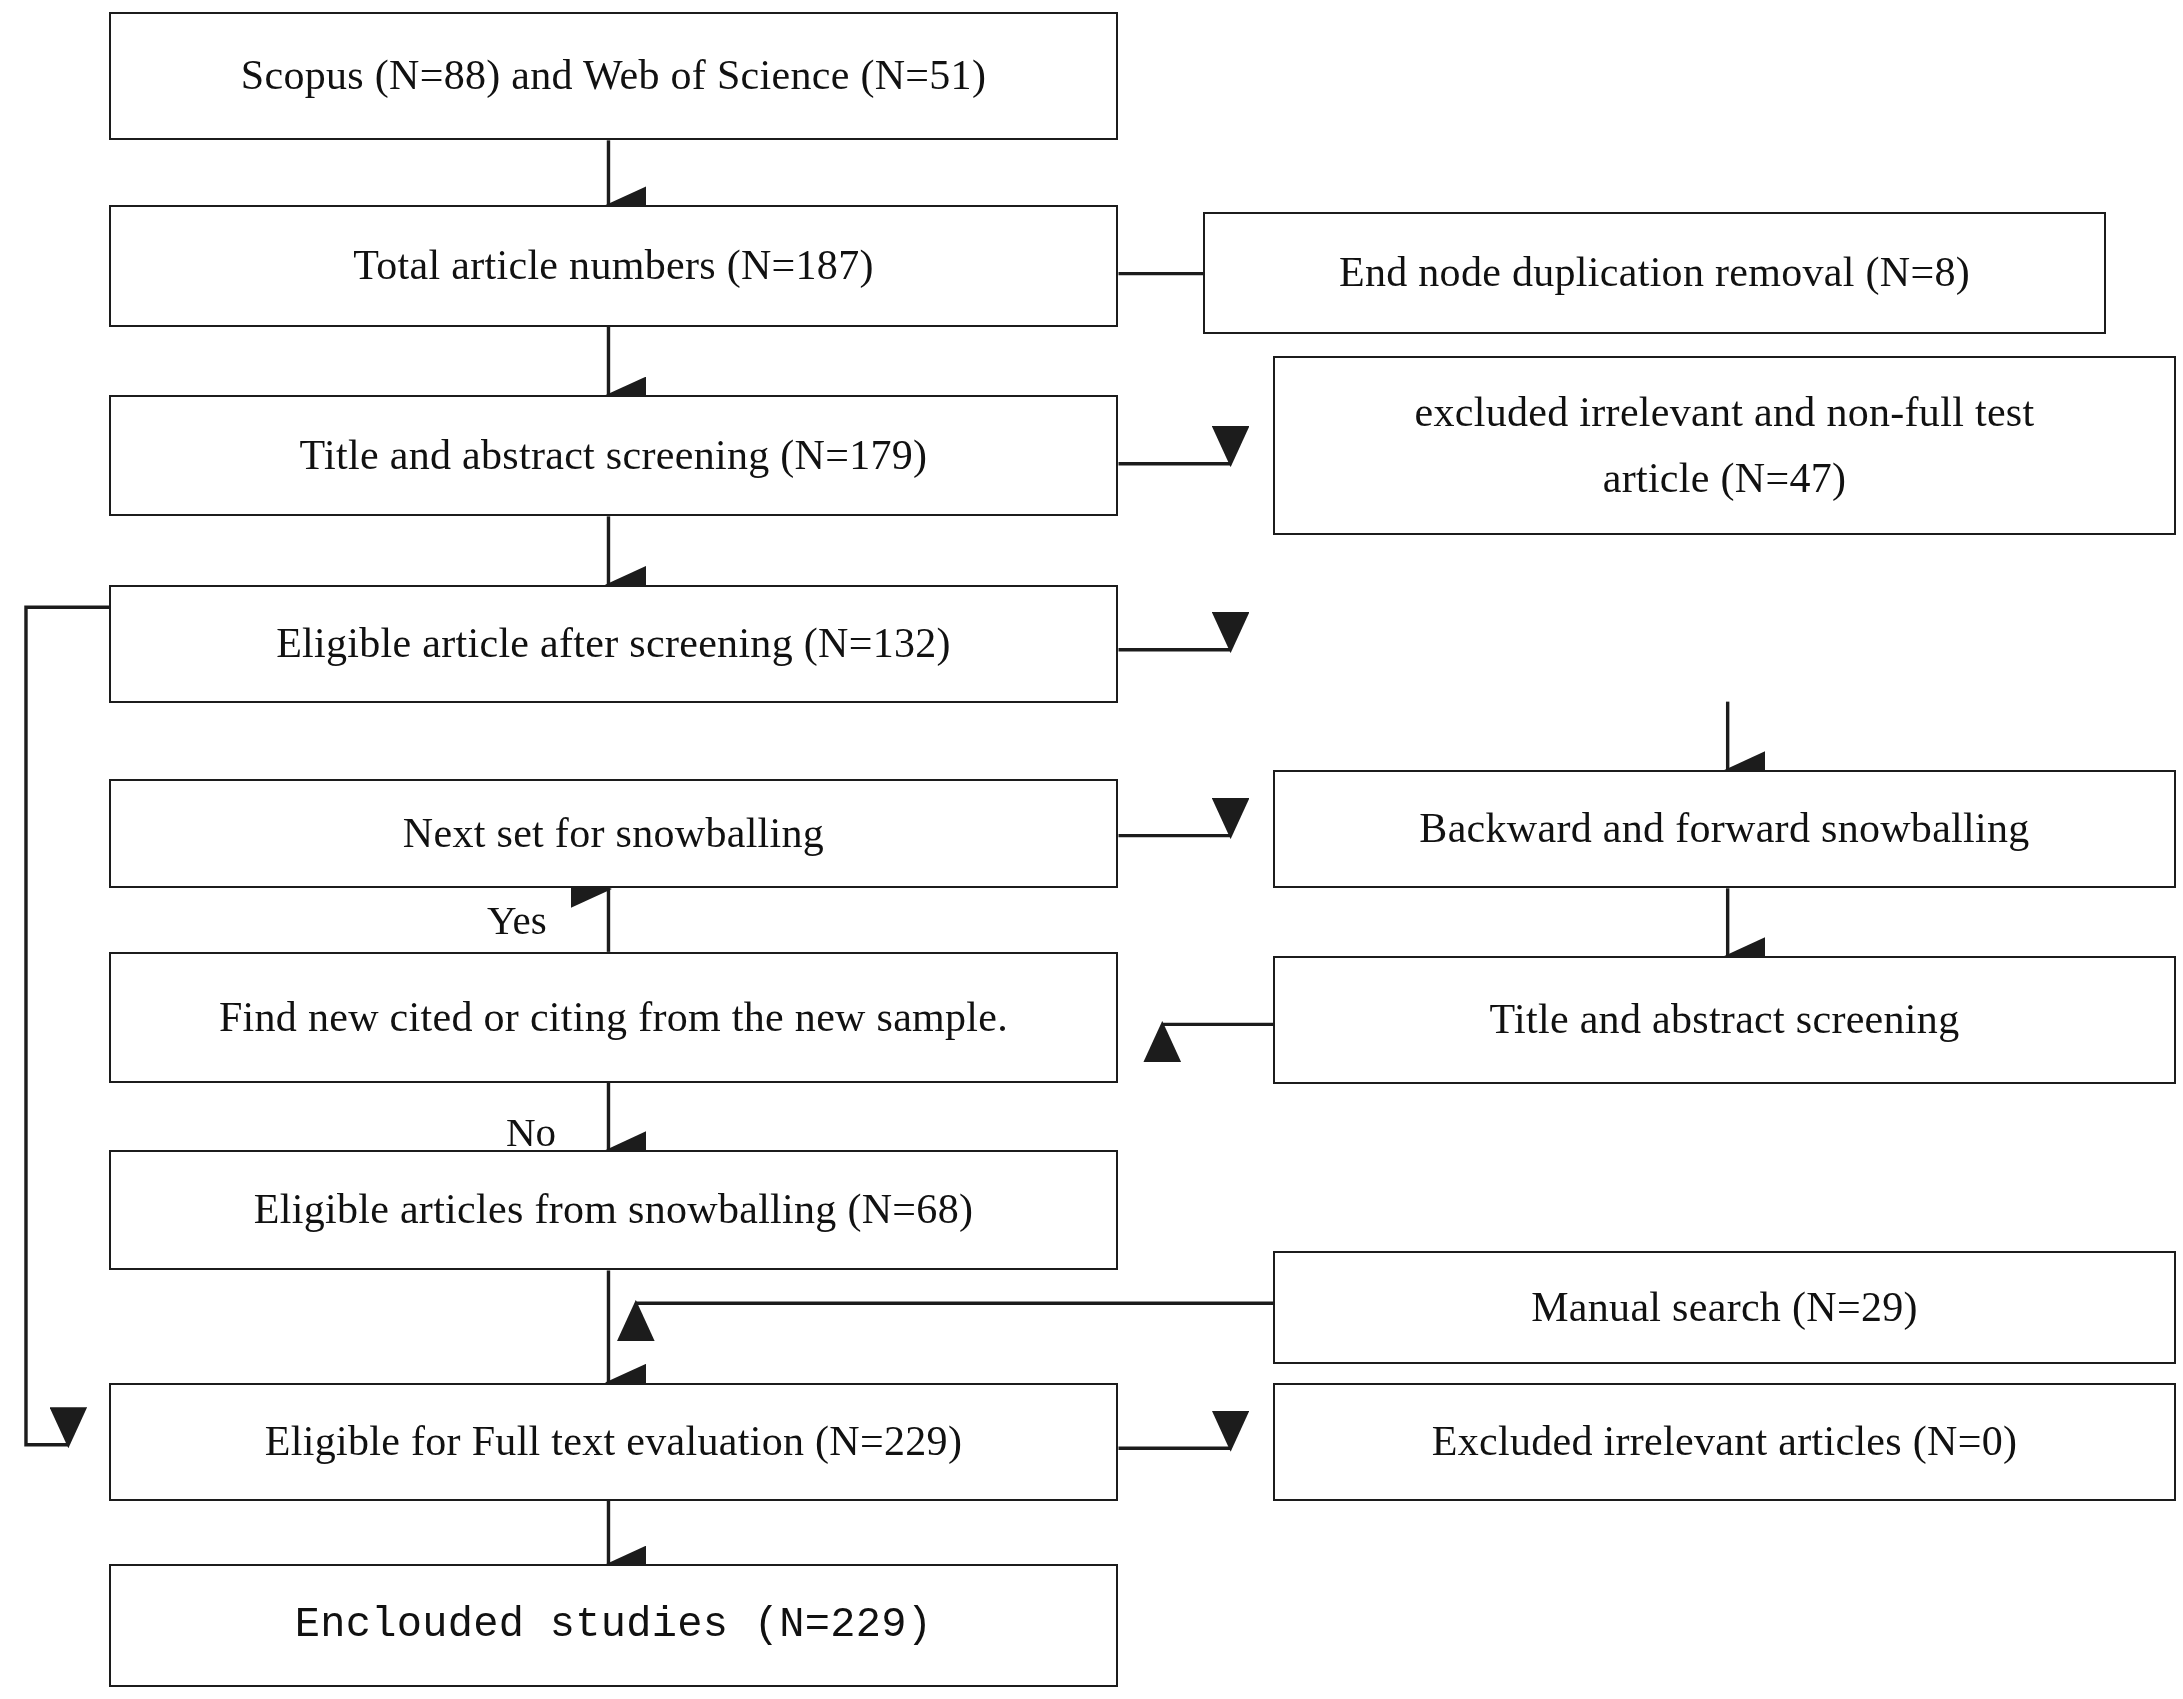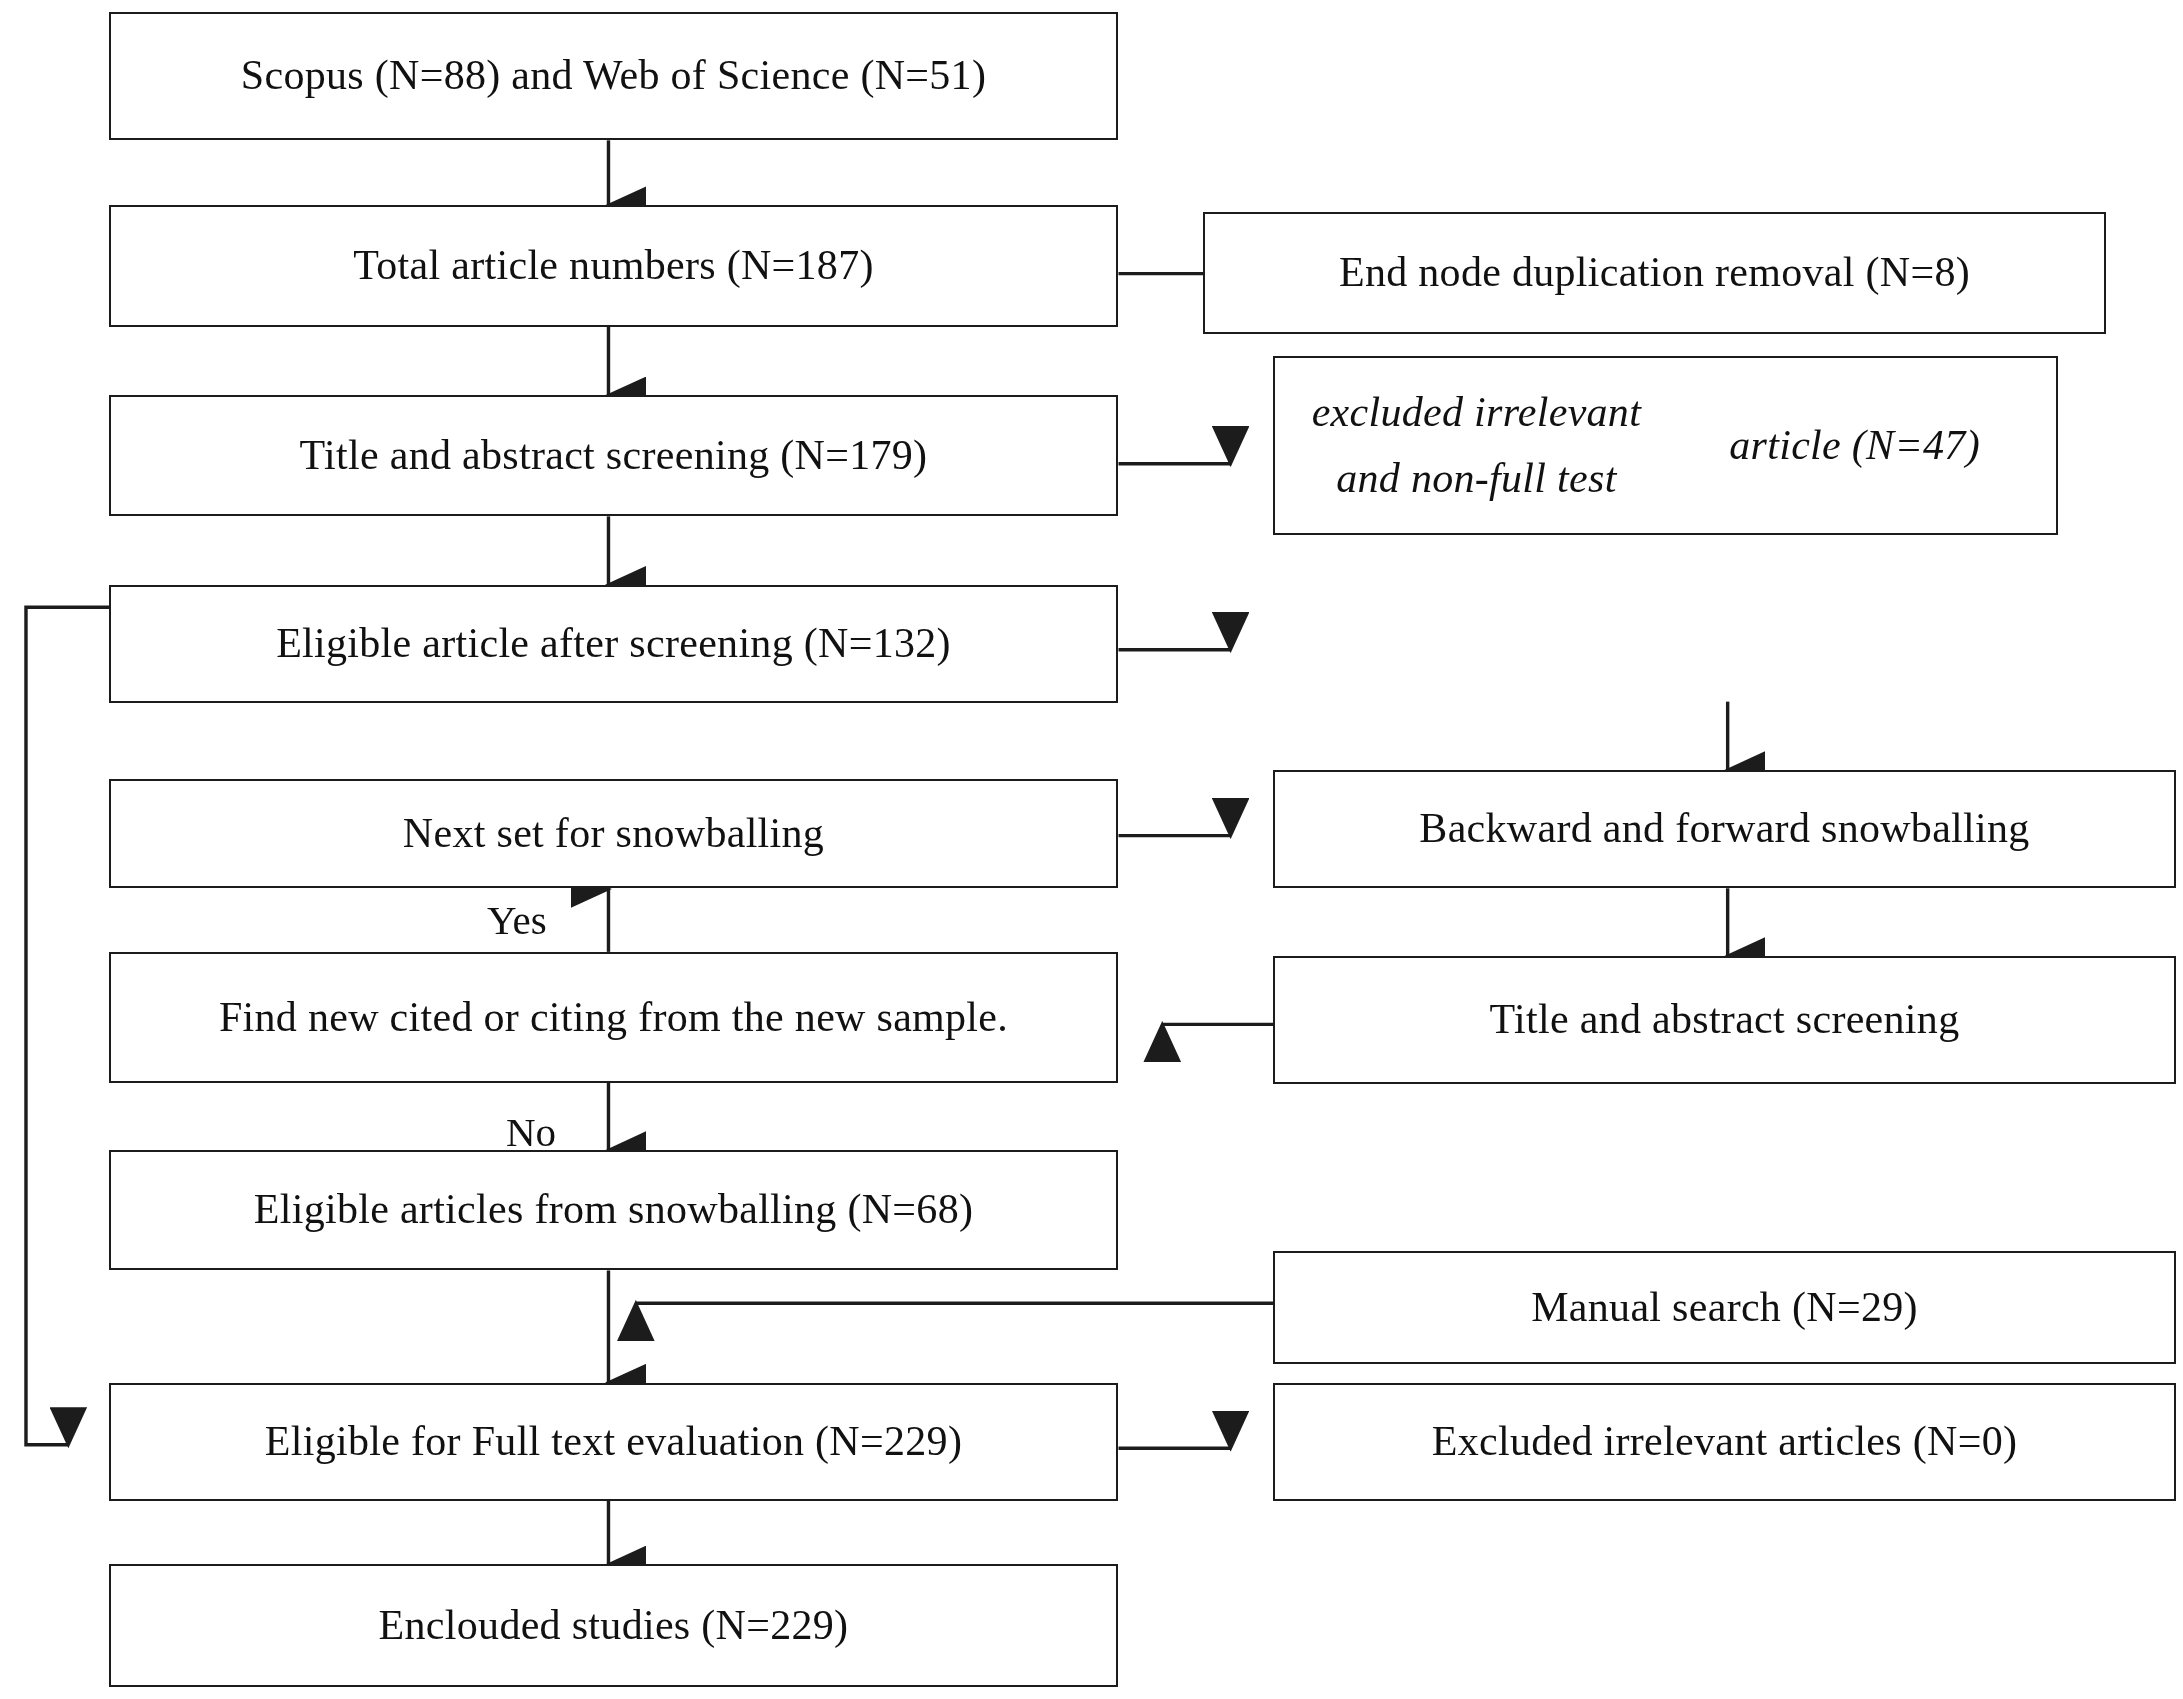--- a/index.html
+++ b/index.html
@@ -120,21 +120,21 @@
   <div class="node" style="left:109px; top:205px; width:1009px; height:122px;">
     <span>Total article numbers (N=187)</span>
   </div>
   <div class="node" style="left:1203px; top:212px; width:903px; height:122px;">
     <span>End node duplication removal (N=8)</span>
   </div>
 
   <div class="node" style="left:109px; top:395px; width:1009px; height:121px;">
     <span>Title and abstract screening (N=179)</span>
   </div>
-  <div class="node two-line" style="left:1273px; top:356px; width:785px; height:179px; flex-direction:row;font-style:italic;">
+  <div class="node two-line" style="left:1273px; top:356px; width:903px; height:179px; flex-direction:column;">
     <span>excluded irrelevant and non-full test</span>
     <span>article (N=47)</span>
   </div>
 
   <div class="node" style="left:109px; top:585px; width:1009px; height:118px;">
     <span>Eligible article after screening (N=132)</span>
   </div>
 
   <div class="node" style="left:109px; top:779px; width:1009px; height:109px;">
     <span>Next set for snowballing</span>
@@ -158,21 +158,21 @@
     <span>Manual search (N=29)</span>
   </div>
 
   <div class="node" style="left:109px; top:1383px; width:1009px; height:118px;">
     <span>Eligible for Full text evaluation (N=229)</span>
   </div>
   <div class="node" style="left:1273px; top:1383px; width:903px; height:118px;">
     <span>Excluded irrelevant articles (N=0)</span>
   </div>
 
-  <div class="node" style="left:109px; top:1564px; width:1009px; height:123px;">
+  <div class="node" style="left:109px; top:1564px; width:1009px; height:123px;font-family:Liberation Mono, monospace;">
     <span>Enclouded studies (N=229)</span>
   </div>
 
   <div class="edge-label" style="left:487px; top:896px;">Yes</div>
   <div class="edge-label" style="left:506px; top:1108px;">No</div>
 
 </div>
 
 
 </body></html>

